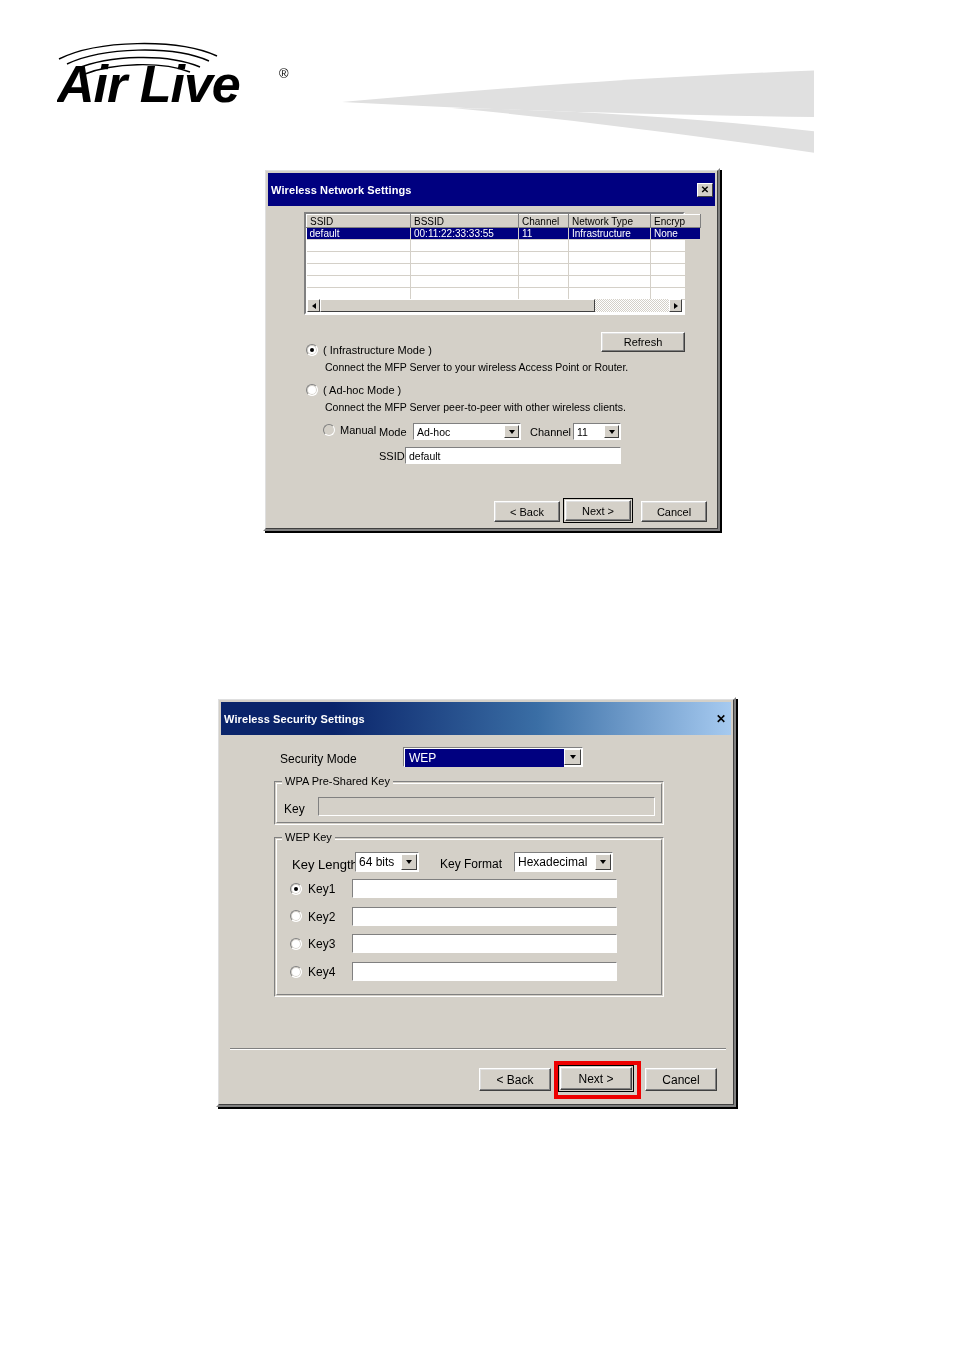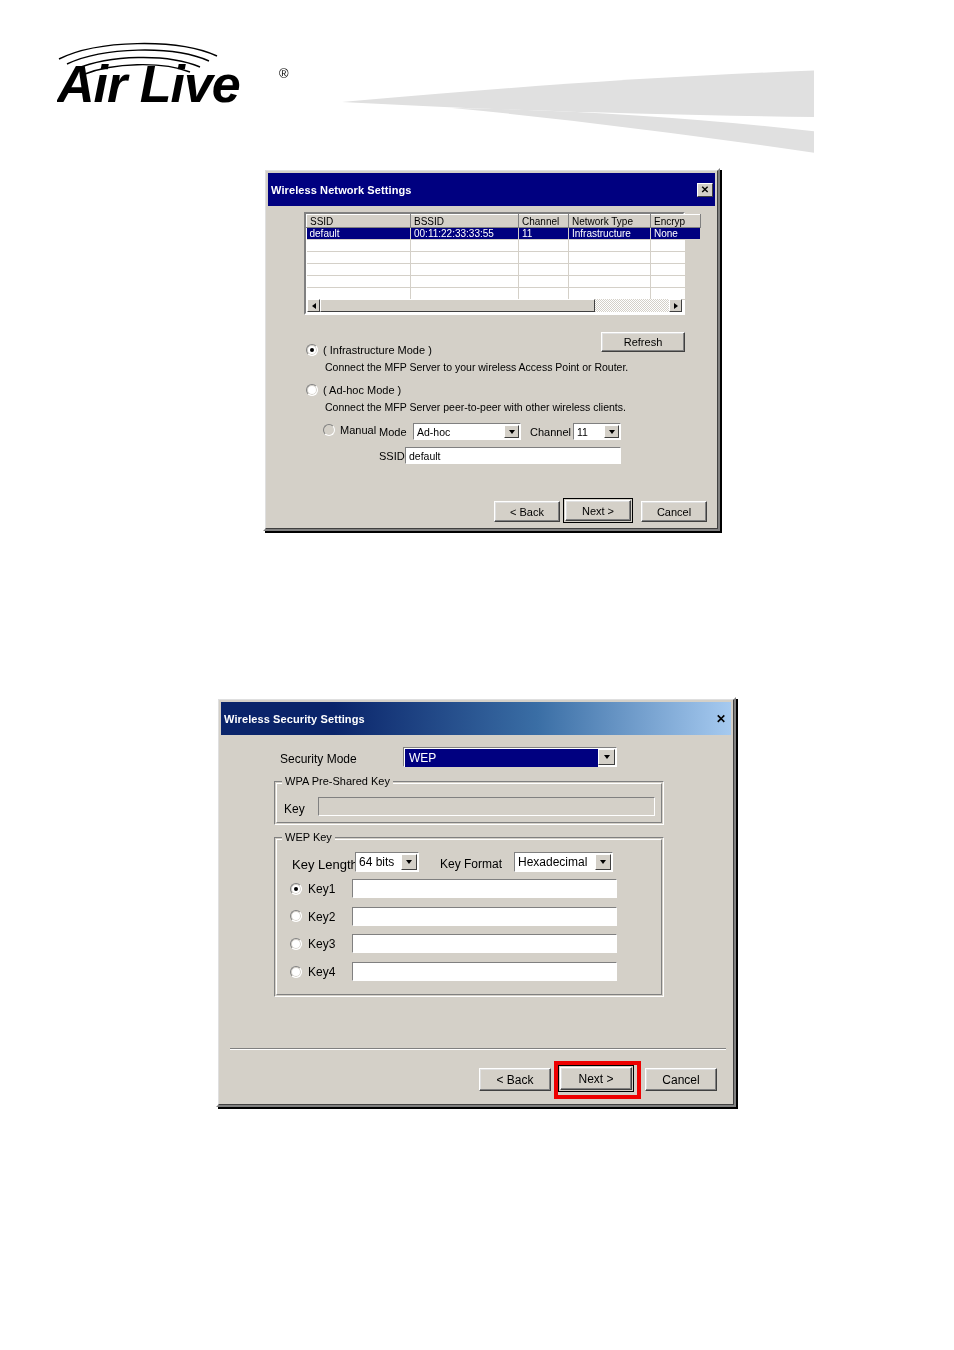--- a/index.html
+++ b/index.html
@@ -323,21 +323,21 @@
 
 <div id="dlg2" class="dlg">
   <div class="dlg-inner-edge"></div>
 
   <div class="titlebar grad">
     <span class="title-text">Wireless Security Settings</span>
     <span class="close-btn" style="background:transparent;border:none;color:#000;font-size:12px;">✕</span>
   </div>
 
   <div class="lbl" style="position:absolute;left:62px;top:53px;font-size:12px;">Security Mode</div>
-  <div class="combo" style="position:absolute;left:185px;top:48px;width:214px;height:20px;">
+  <div class="combo" style="position:absolute;left:185px;top:48px;width:180px;height:20px;">
     <span class="val" style="background:#000080;color:#ffffff;height:100%;padding-left:4px;font-size:12px;margin:1px 0 1px 1px;">WEP</span>
     <span class="arrow" style="width:17px;">
         <span class="tri-down"></span>
       </span>
   </div>
 
   <div class="groupbox" style="left:56px;top:82px;width:390px;height:44px;">
     <div class="gb-inner"></div>
     <span class="gb-title">WPA Pre-Shared Key</span>
   </div>

